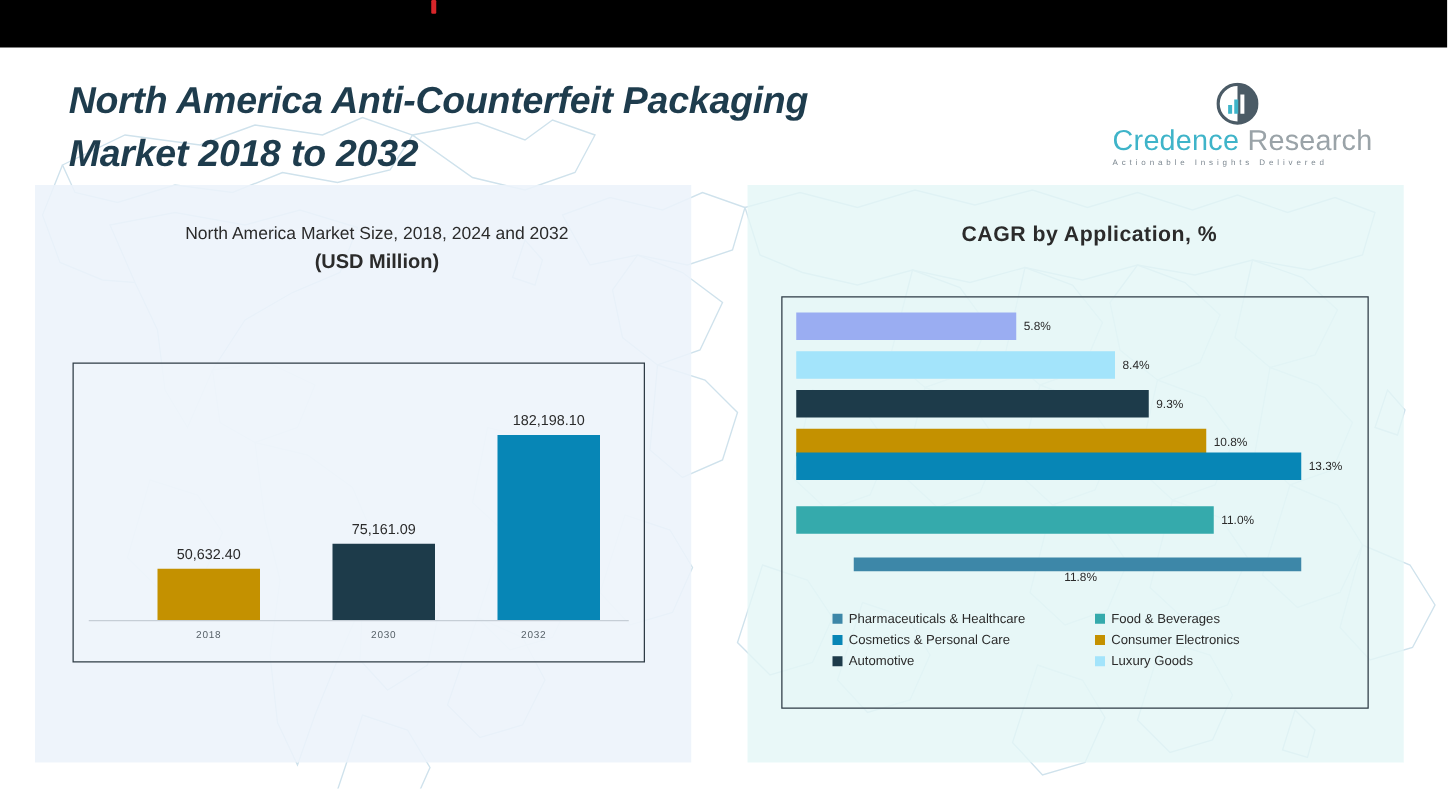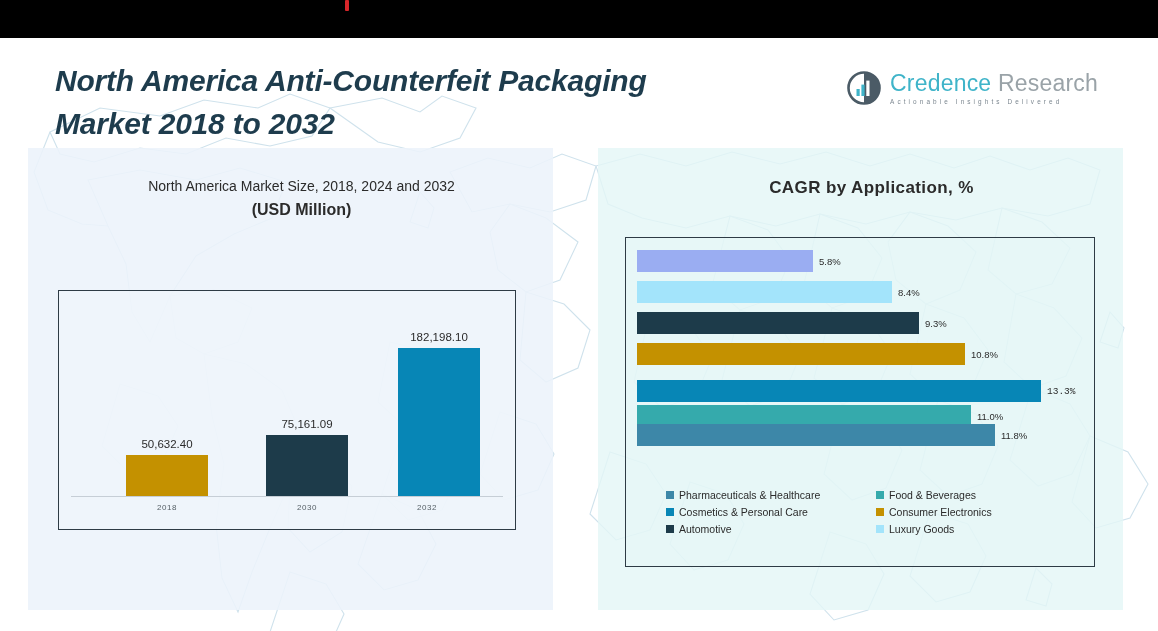--- a/index.html
+++ b/index.html
@@ -37,21 +37,21 @@
     position:absolute; left:0; top:38px; width:1158px; height:110px; z-index:10;
   }
   #title {
     position:absolute; left:55px; top:22px; width:800px;
     font-size:30px; font-weight:bold; font-style:italic;
     color:#1e3c4d; line-height:1.42; letter-spacing:-0.2px;
   }
   #title .ln2 { display:block; }
 
   
-  #logo { position:absolute; right:60px; top:28px; height:44px; display:flex; align-items:center; }
+  #logo { position:absolute; right:60px; top:28px; height:44px; display:flex; align-items:center;flex-direction:column; }
   #logo-mark { width:34px; height:34px; margin-right:9px; position:relative; }
   #logo-text { display:flex; flex-direction:column; justify-content:center; }
   #logo-name { font-size:23px; color:#9aa3a8; letter-spacing:.2px; line-height:1.05; white-space:nowrap; }
   #logo-name b { color:#3fb4c9; font-weight:normal; }
   #logo-tag {
     font-size:6.4px; color:#7c8790; letter-spacing:3.1px;
     margin-top:3px; white-space:nowrap;
   }
 
   
@@ -232,29 +232,29 @@
             <div class="hbar-val">8.4%</div>
           </div>
           <div class="hbar-row" style="top: 62px;">
             <div class="hbar" style="width: 282px; background: rgb(29, 59, 74);"></div>
             <div class="hbar-val">9.3%</div>
           </div>
           <div class="hbar-row" style="top: 93px;">
             <div class="hbar" style="width: 328px; background: rgb(196, 145, 0);"></div>
             <div class="hbar-val">10.8%</div>
           </div>
-          <div class="hbar-row" style="top: 130px; font-family: Liberation Mono, monospace;">
+          <div class="hbar-row" style="top: 112px;">
             <div class="hbar" style="width: 404px; background: rgb(7, 134, 182);"></div>
             <div class="hbar-val">13.3%</div>
           </div>
           <div class="hbar-row" style="top: 155px;">
             <div class="hbar" style="width: 334px; background: rgb(53, 170, 172);"></div>
             <div class="hbar-val">11.0%</div>
           </div>
-          <div class="hbar-row" style="top: 174px;">
+          <div class="hbar-row" style="top: 196px; flex-direction: column;">
             <div class="hbar" style="width: 358px; background: rgb(61, 135, 168);"></div>
             <div class="hbar-val">11.8%</div>
           </div>
         </div>
       <div id="hbar-legend">
           <div class="legend-item">
             <span class="legend-swatch" style="background: rgb(61, 135, 168);"></span>
             <span>Pharmaceuticals &amp; Healthcare</span>
           </div>
           <div class="legend-item">

